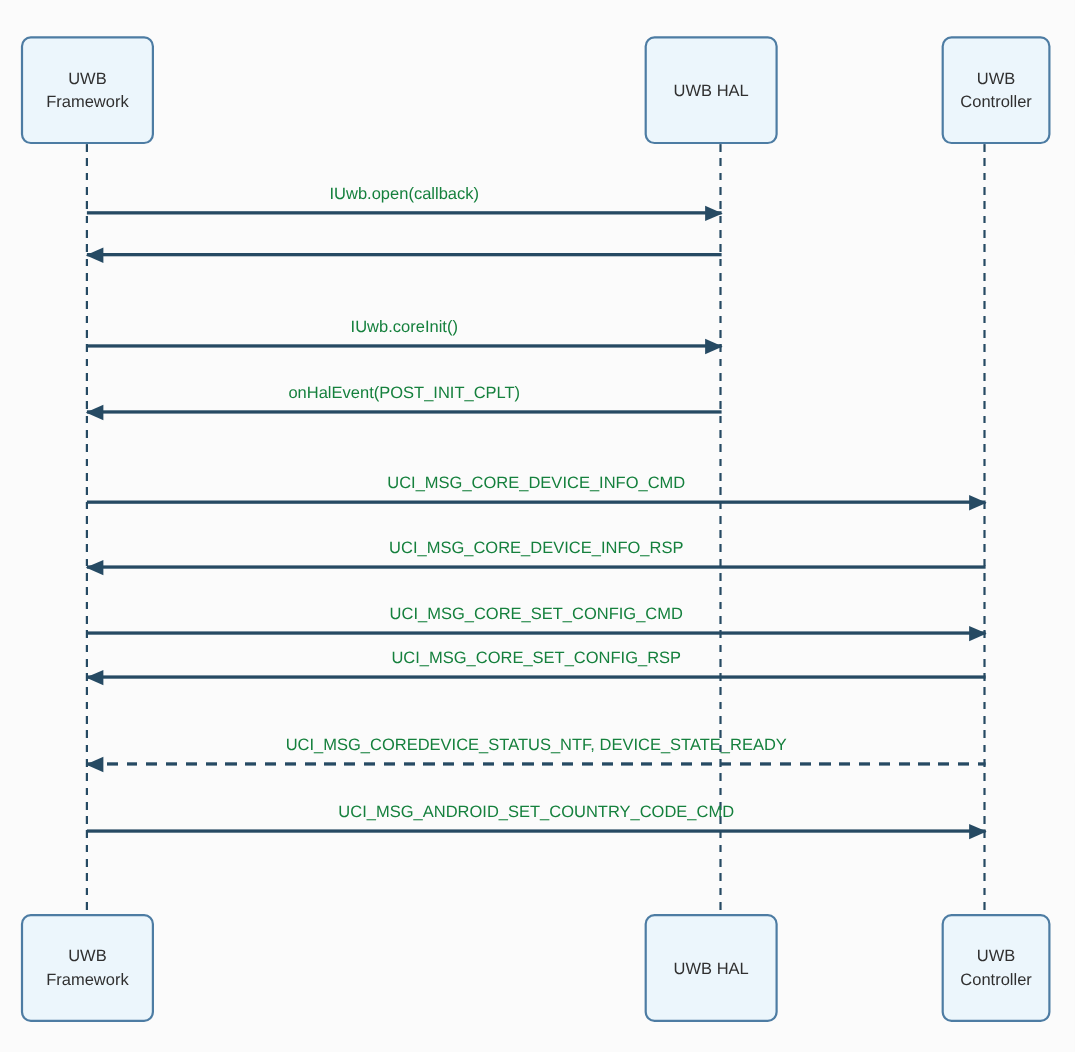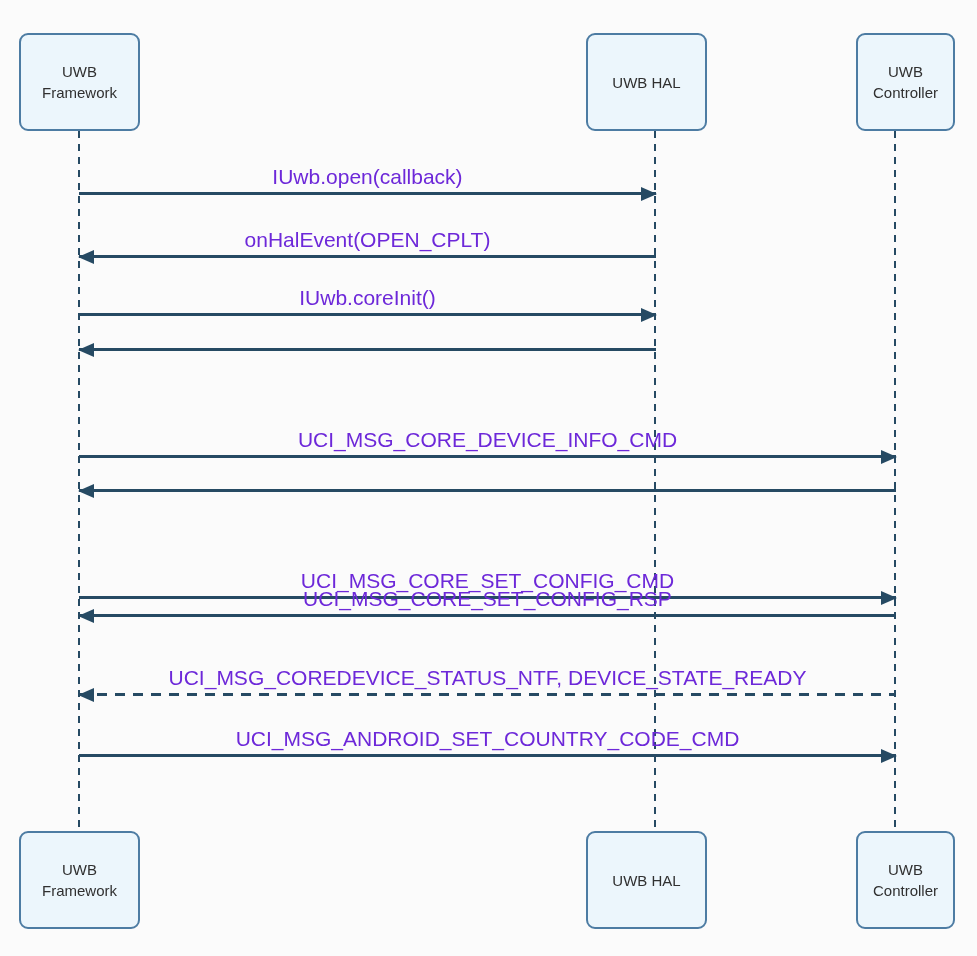--- a/index.html
+++ b/index.html
@@ -18,21 +18,21 @@
   .row-top{top:33px;}  .row-bottom{top:831px;}
   .lifeline{
     position:absolute;top:131px;height:700px;width:2px;
     background:repeating-linear-gradient(180deg,#264a63 0 7px,transparent 7px 13px);
   }
   .ll-fw{left:78px;} .ll-hal:{left:654px;} .ll-hal{left:654px;} .ll-ctrl{left:894px;}
   .message{position:absolute;left:79px;}
   .message.short{width:577px;}
   .message.long{width:817px;margin-top:23px;}
   .msg-label{
-    text-align:center;font-size:21px;color:#6d28d9;margin-bottom:6px;
+    text-align:center;font-size:15px;color:#15803d;margin-bottom:6px;
     white-space:nowrap;height:19px;line-height:19px;
   }
   .msg-line{position:relative;height:3px;}
   .msg-line.solid{background:#264a63;}
   .msg-line.dashed{background:repeating-linear-gradient(90deg,#264a63 0 10px,transparent 10px 18px);}
   .head{position:absolute;width:0;height:0;top:50%;transform:translateY(-50%);}
   .head.right{right:-1px;border-left:16px solid #264a63;border-top:7px solid transparent;border-bottom:7px solid transparent;}
   .head.left{left:-1px;border-right:16px solid #264a63;border-top:7px solid transparent;border-bottom:7px solid transparent;}
 </style>
 </head>
@@ -55,53 +55,54 @@
   <div class="lifeline ll-ctrl"></div>
 
   <div class="message short" style="top:167px">
     <div class="msg-label">IUwb.open(callback)</div>
     <div class="msg-line solid">
         <i class="head right"></i>
       </div>
   </div>
 
   <div class="message short" style="top:230px">
-    <div class="msg-label">onHalEvent(OPEN_CPLT)</div>
     <div class="msg-line solid">
         <i class="head left"></i>
       </div>
   </div>
 
   <div class="message short" style="top:288px">
     <div class="msg-label">IUwb.coreInit()</div>
     <div class="msg-line solid">
         <i class="head right"></i>
       </div>
   </div>
 
   <div class="message short" style="top:348px">
+    <div class="msg-label">onHalEvent(POST_INIT_CPLT)</div>
     <div class="msg-line solid">
         <i class="head left"></i>
       </div>
   </div>
 
   <div class="message long" style="top:407px">
     <div class="msg-label">UCI_MSG_CORE_DEVICE_INFO_CMD</div>
     <div class="msg-line solid">
         <i class="head right"></i>
       </div>
   </div>
 
   <div class="message long" style="top:466px">
+    <div class="msg-label">UCI_MSG_CORE_DEVICE_INFO_RSP</div>
     <div class="msg-line solid">
         <i class="head left"></i>
       </div>
   </div>
 
-  <div class="message long" style="top:548px">
+  <div class="message long" style="top:526px">
     <div class="msg-label">UCI_MSG_CORE_SET_CONFIG_CMD</div>
     <div class="msg-line solid">
         <i class="head right"></i>
       </div>
   </div>
 
   <div class="message long" style="top:566px">
     <div class="msg-label">UCI_MSG_CORE_SET_CONFIG_RSP</div>
     <div class="msg-line solid">
         <i class="head left"></i>

